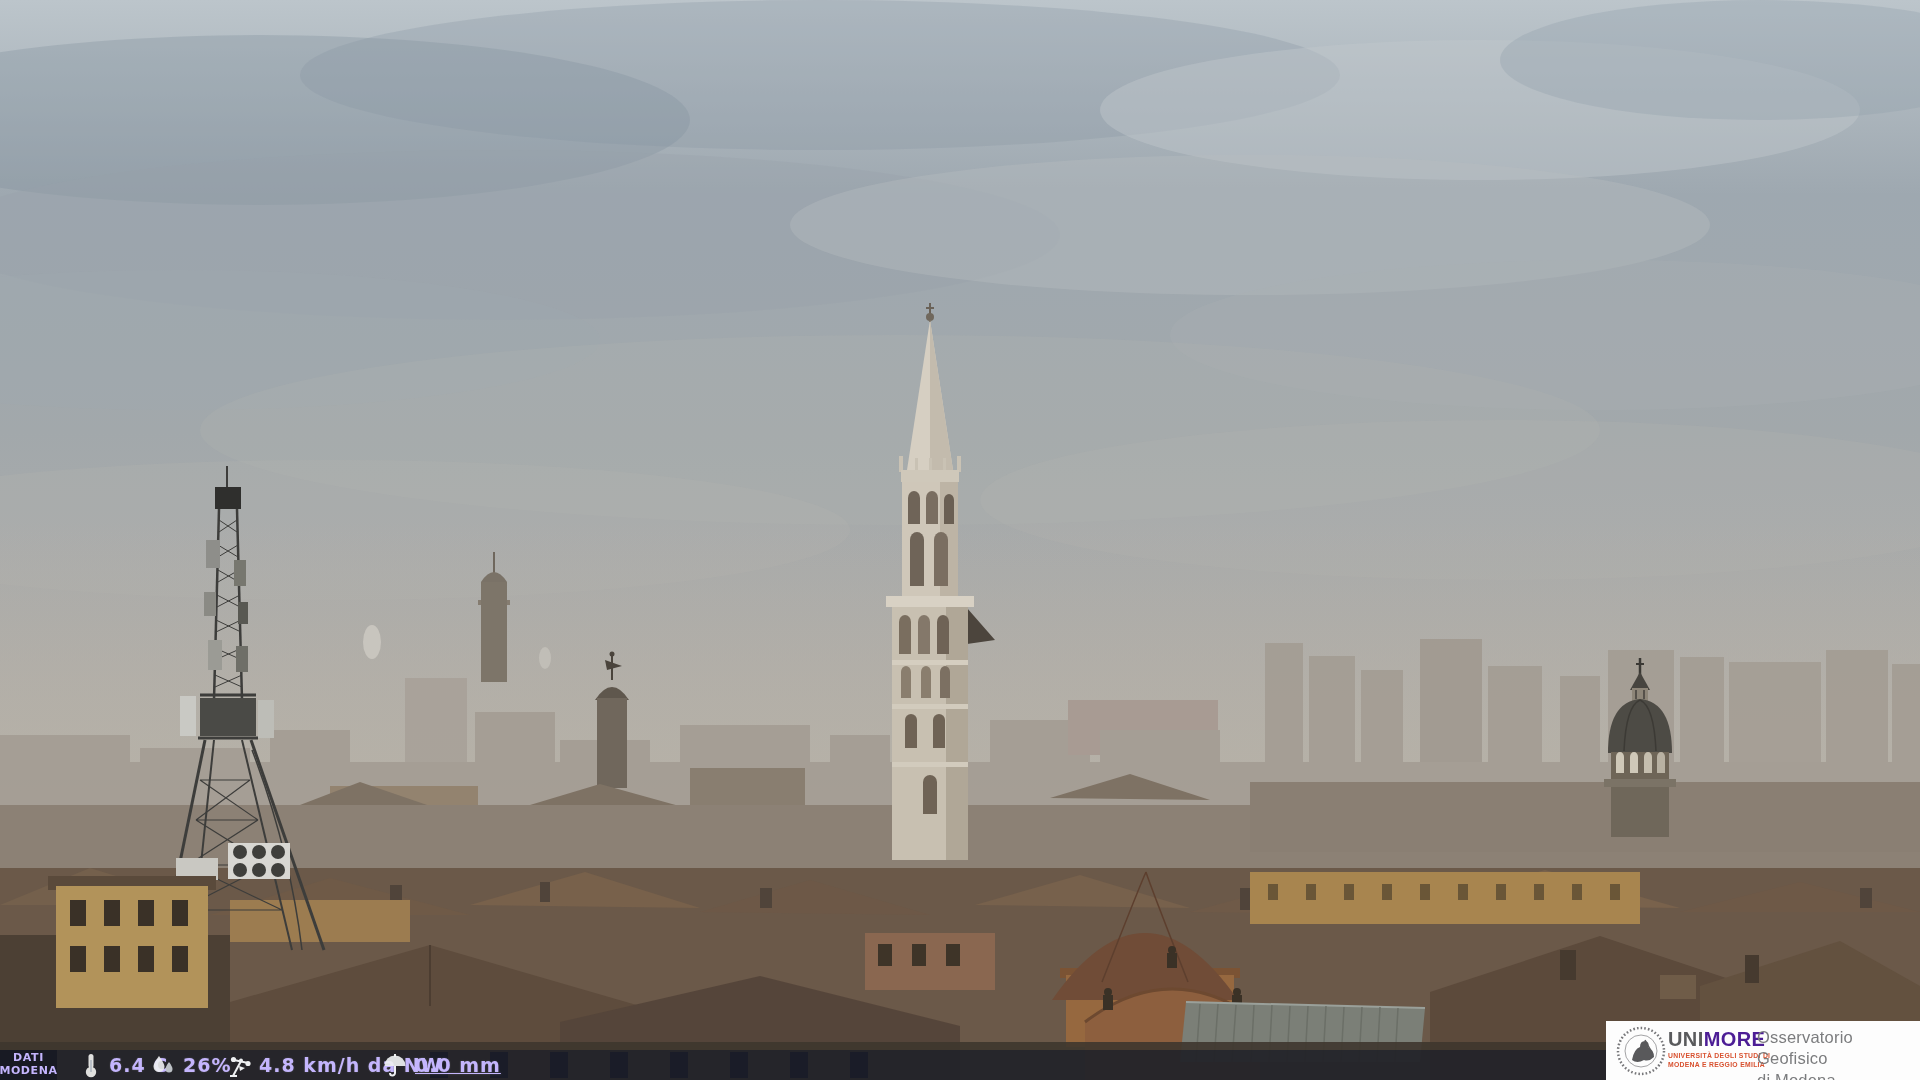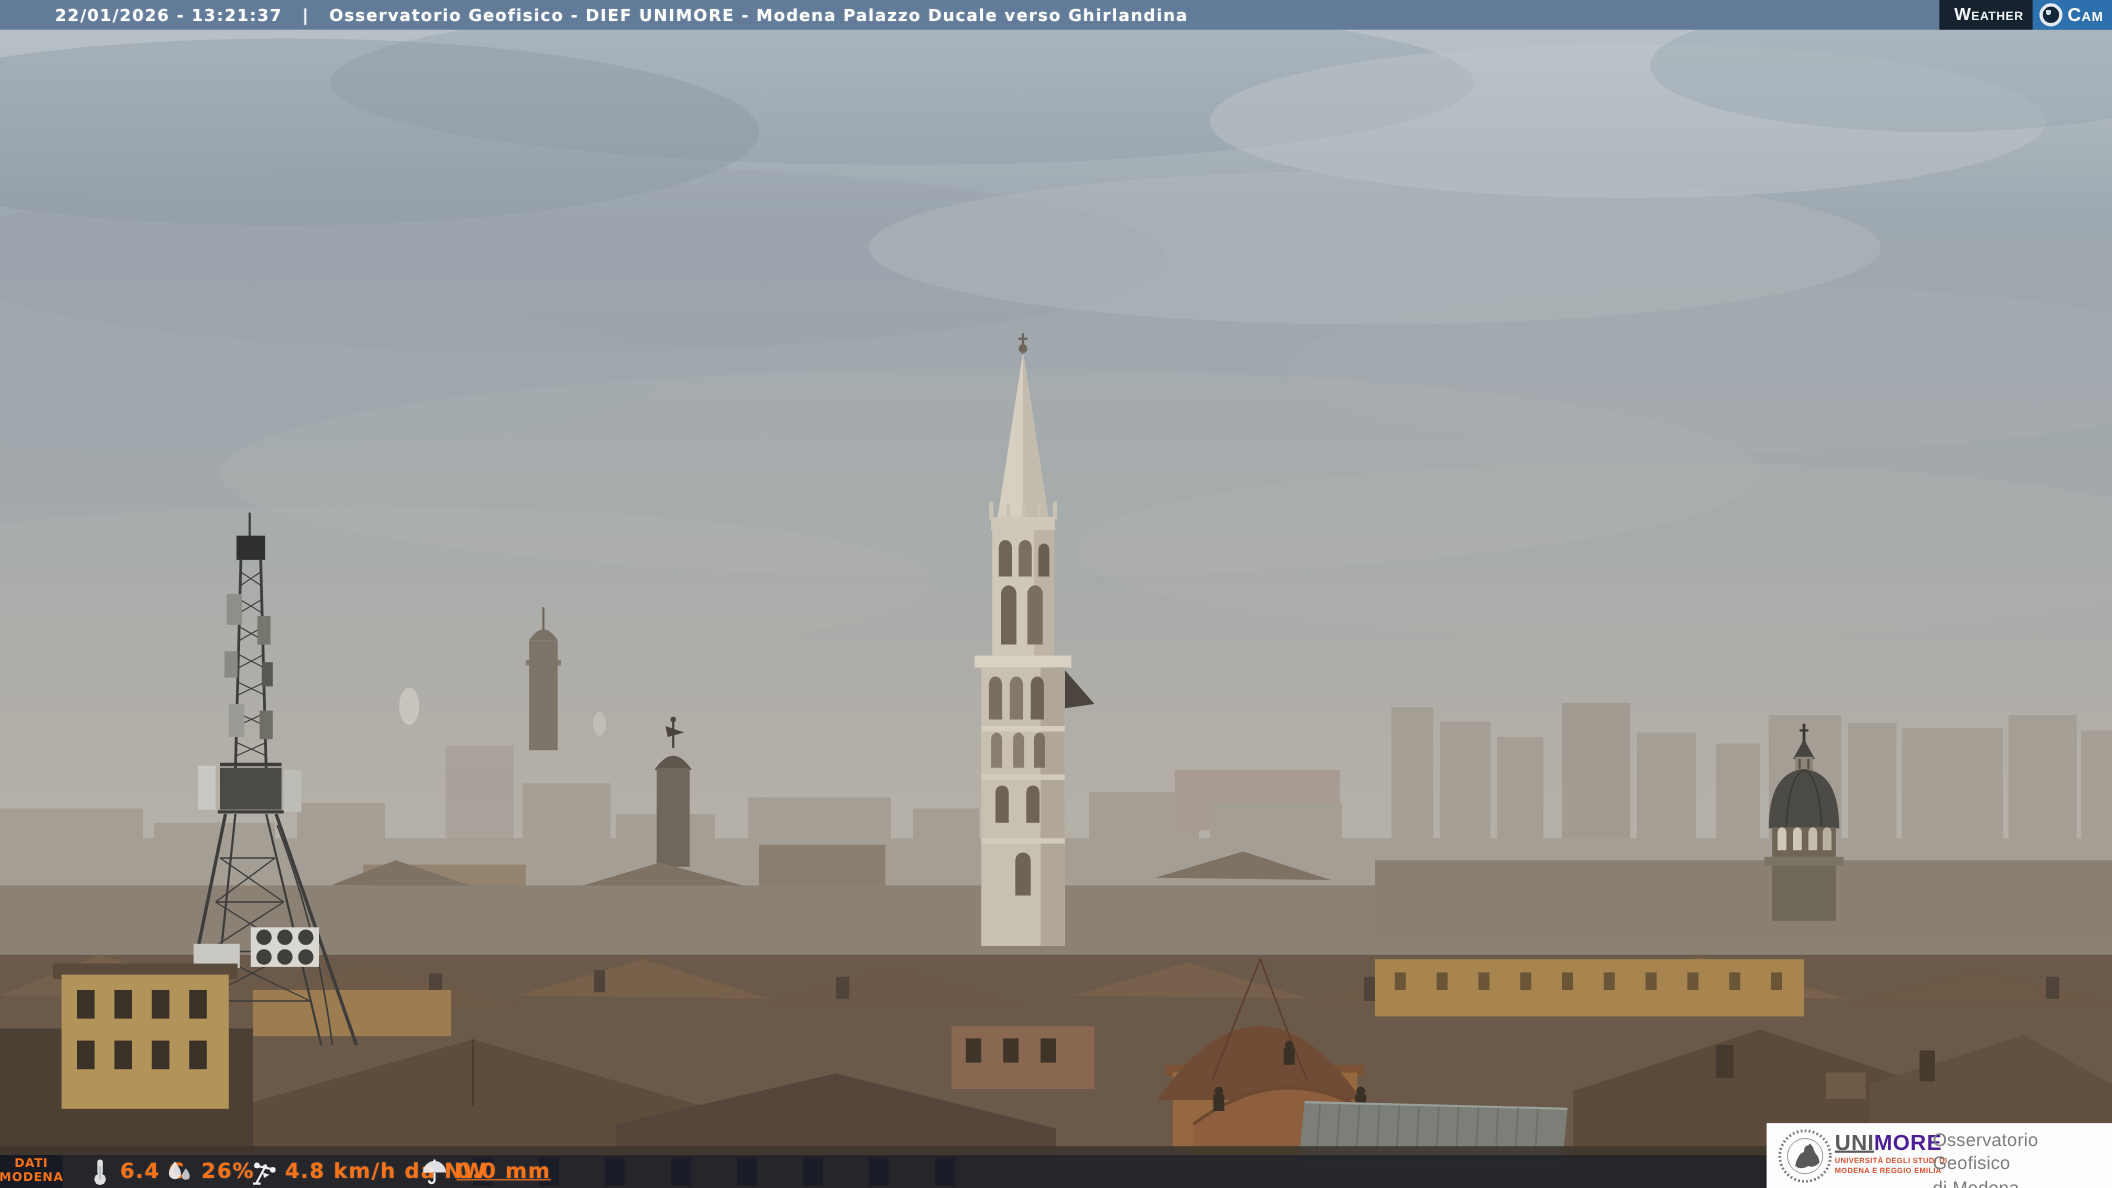--- a/index.html
+++ b/index.html
@@ -20,38 +20,38 @@
               letter-spacing:.5px;font-family:"Liberation Sans",sans-serif;}
   .wc-cam{background:#2d70ae;display:flex;align-items:center;gap:5px;padding:0 8px 0 6px;
           color:#fff;font-variant:small-caps;font-weight:bold;font-size:17px;
           letter-spacing:.5px;font-family:"Liberation Sans",sans-serif;}
   .wc-lens{width:15px;height:15px;border-radius:50%;background:
            radial-gradient(circle at 35% 35%, #cfe0ec 0 18%, #12263a 19% 100%);
            border:3px solid #e4ebf1;box-sizing:content-box;}
 
   
   .bottombar{position:absolute;left:0;bottom:0;width:100%;height:30px;
-             background:rgba(13,22,38,0.52);color:#f97316;}
+             background:rgba(13,22,38,0.52);color:#c4b5fd;}
   .dati-box{position:absolute;left:0;top:0;width:57px;height:30px;
             background:rgba(8,14,26,0.45);display:flex;flex-direction:column;
             align-items:center;justify-content:center;font-size:11px;font-weight:bold;
             letter-spacing:.6px;line-height:1.15;}
   .wi{position:absolute;top:0;height:30px;display:flex;align-items:center;gap:7px;
       font-weight:bold;font-size:19px;letter-spacing:1px;white-space:nowrap;
       text-shadow:0 0 2px rgba(255,255,255,.2);}
   .wi svg{display:block;}
   .wi-temp{left:80px;} .wi-hum{left:150px;} .wi-wind{left:226px;} .wi-rain{left:382px;text-decoration:underline;}
 
   
   .brandbox{position:absolute;right:0;bottom:0;width:314px;height:59px;background:#fdfdfd;
             font-family:"Liberation Sans",sans-serif;}
   .seal{position:absolute;left:9px;top:3px;}
   .uni-block{position:absolute;left:62px;top:8px;}
   .unimore{font-size:20px;font-weight:bold;letter-spacing:.4px;line-height:1;}
-  .unimore .uni{color:#595a5c;text-decoration:underline;} .unimore .more{color:#4c1d95;}
+  .unimore .uni{color:#595a5c;} .unimore .more{color:#4c1d95;}
   .uni-sub{margin-top:3px;font-size:6.8px;font-weight:bold;color:#d8512f;
            letter-spacing:.3px;line-height:1.3;}
   .obs-block{position:absolute;left:151px;top:6px;font-size:16.5px;color:#7b7c7e;
              line-height:1.3;letter-spacing:.2px;}
 </style>
 </head>
 <body>
 
 <div class="stage">
 
@@ -341,34 +341,20 @@
         <rect x="550" y="1052" width="18" height="26"></rect>
           <rect x="610" y="1052" width="18" height="26"></rect>
         <rect x="670" y="1052" width="18" height="26"></rect>
           <rect x="730" y="1052" width="18" height="26"></rect>
         <rect x="790" y="1052" width="18" height="26"></rect>
           <rect x="850" y="1052" width="18" height="26"></rect>
       </g>
     </g>
   </svg>
 
-  <div class="topbar">
-    <div class="topbar-text">
-      <span>22/01/2026 - 13:21:37</span>
-      <span class="sep">|</span>
-      <span>Osservatorio Geofisico - DIEF UNIMORE - Modena Palazzo Ducale verso Ghirlandina</span>
-    </div>
-    <div class="wc-logo">
-      <span class="wc-weather">Weather</span>
-      <span class="wc-cam">
-        <span class="wc-lens"></span>
-        <span>Cam</span>
-      </span>
-    </div>
-  </div>
 
   <div class="bottombar">
     <div class="dati-box">
       <span>DATI</span>
       <span>MODENA</span>
     </div>
 
     <div class="wi wi-temp">
       <svg width="22" height="26" viewBox="0 0 22 26">
         <rect x="8.5" y="2" width="5" height="14" rx="2.5" fill="#f0f0ee" opacity="0.92"></rect>

